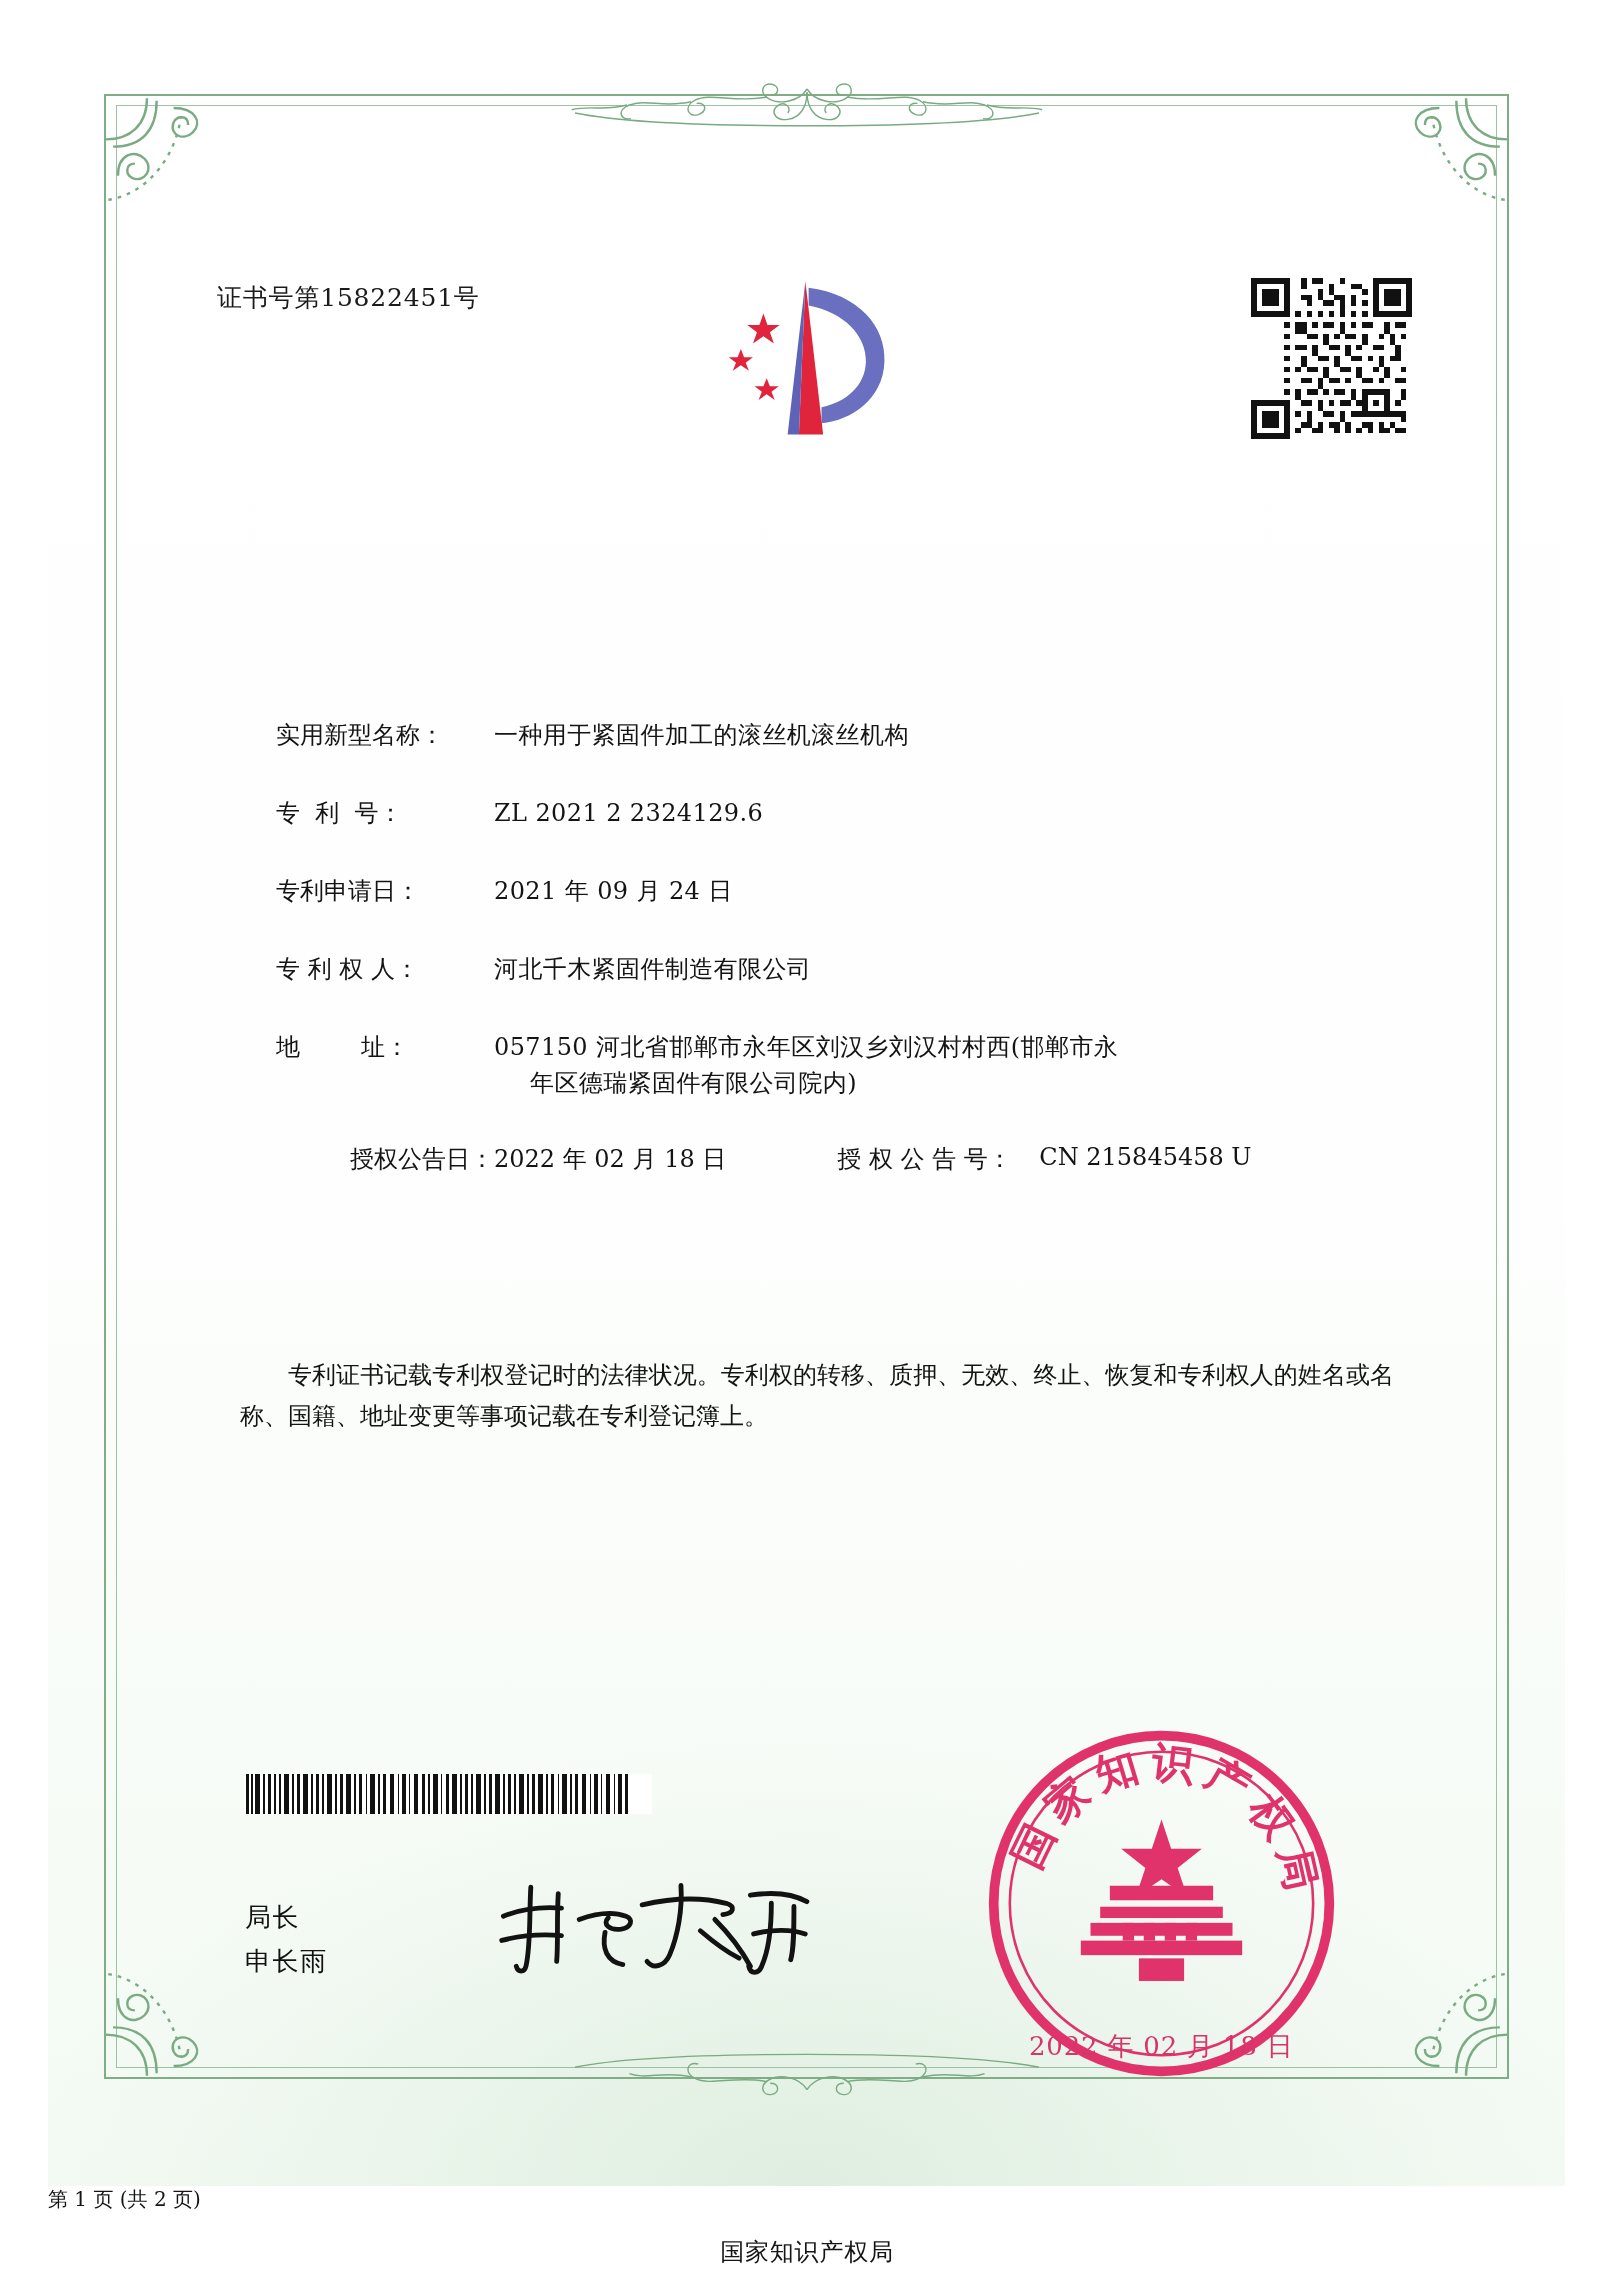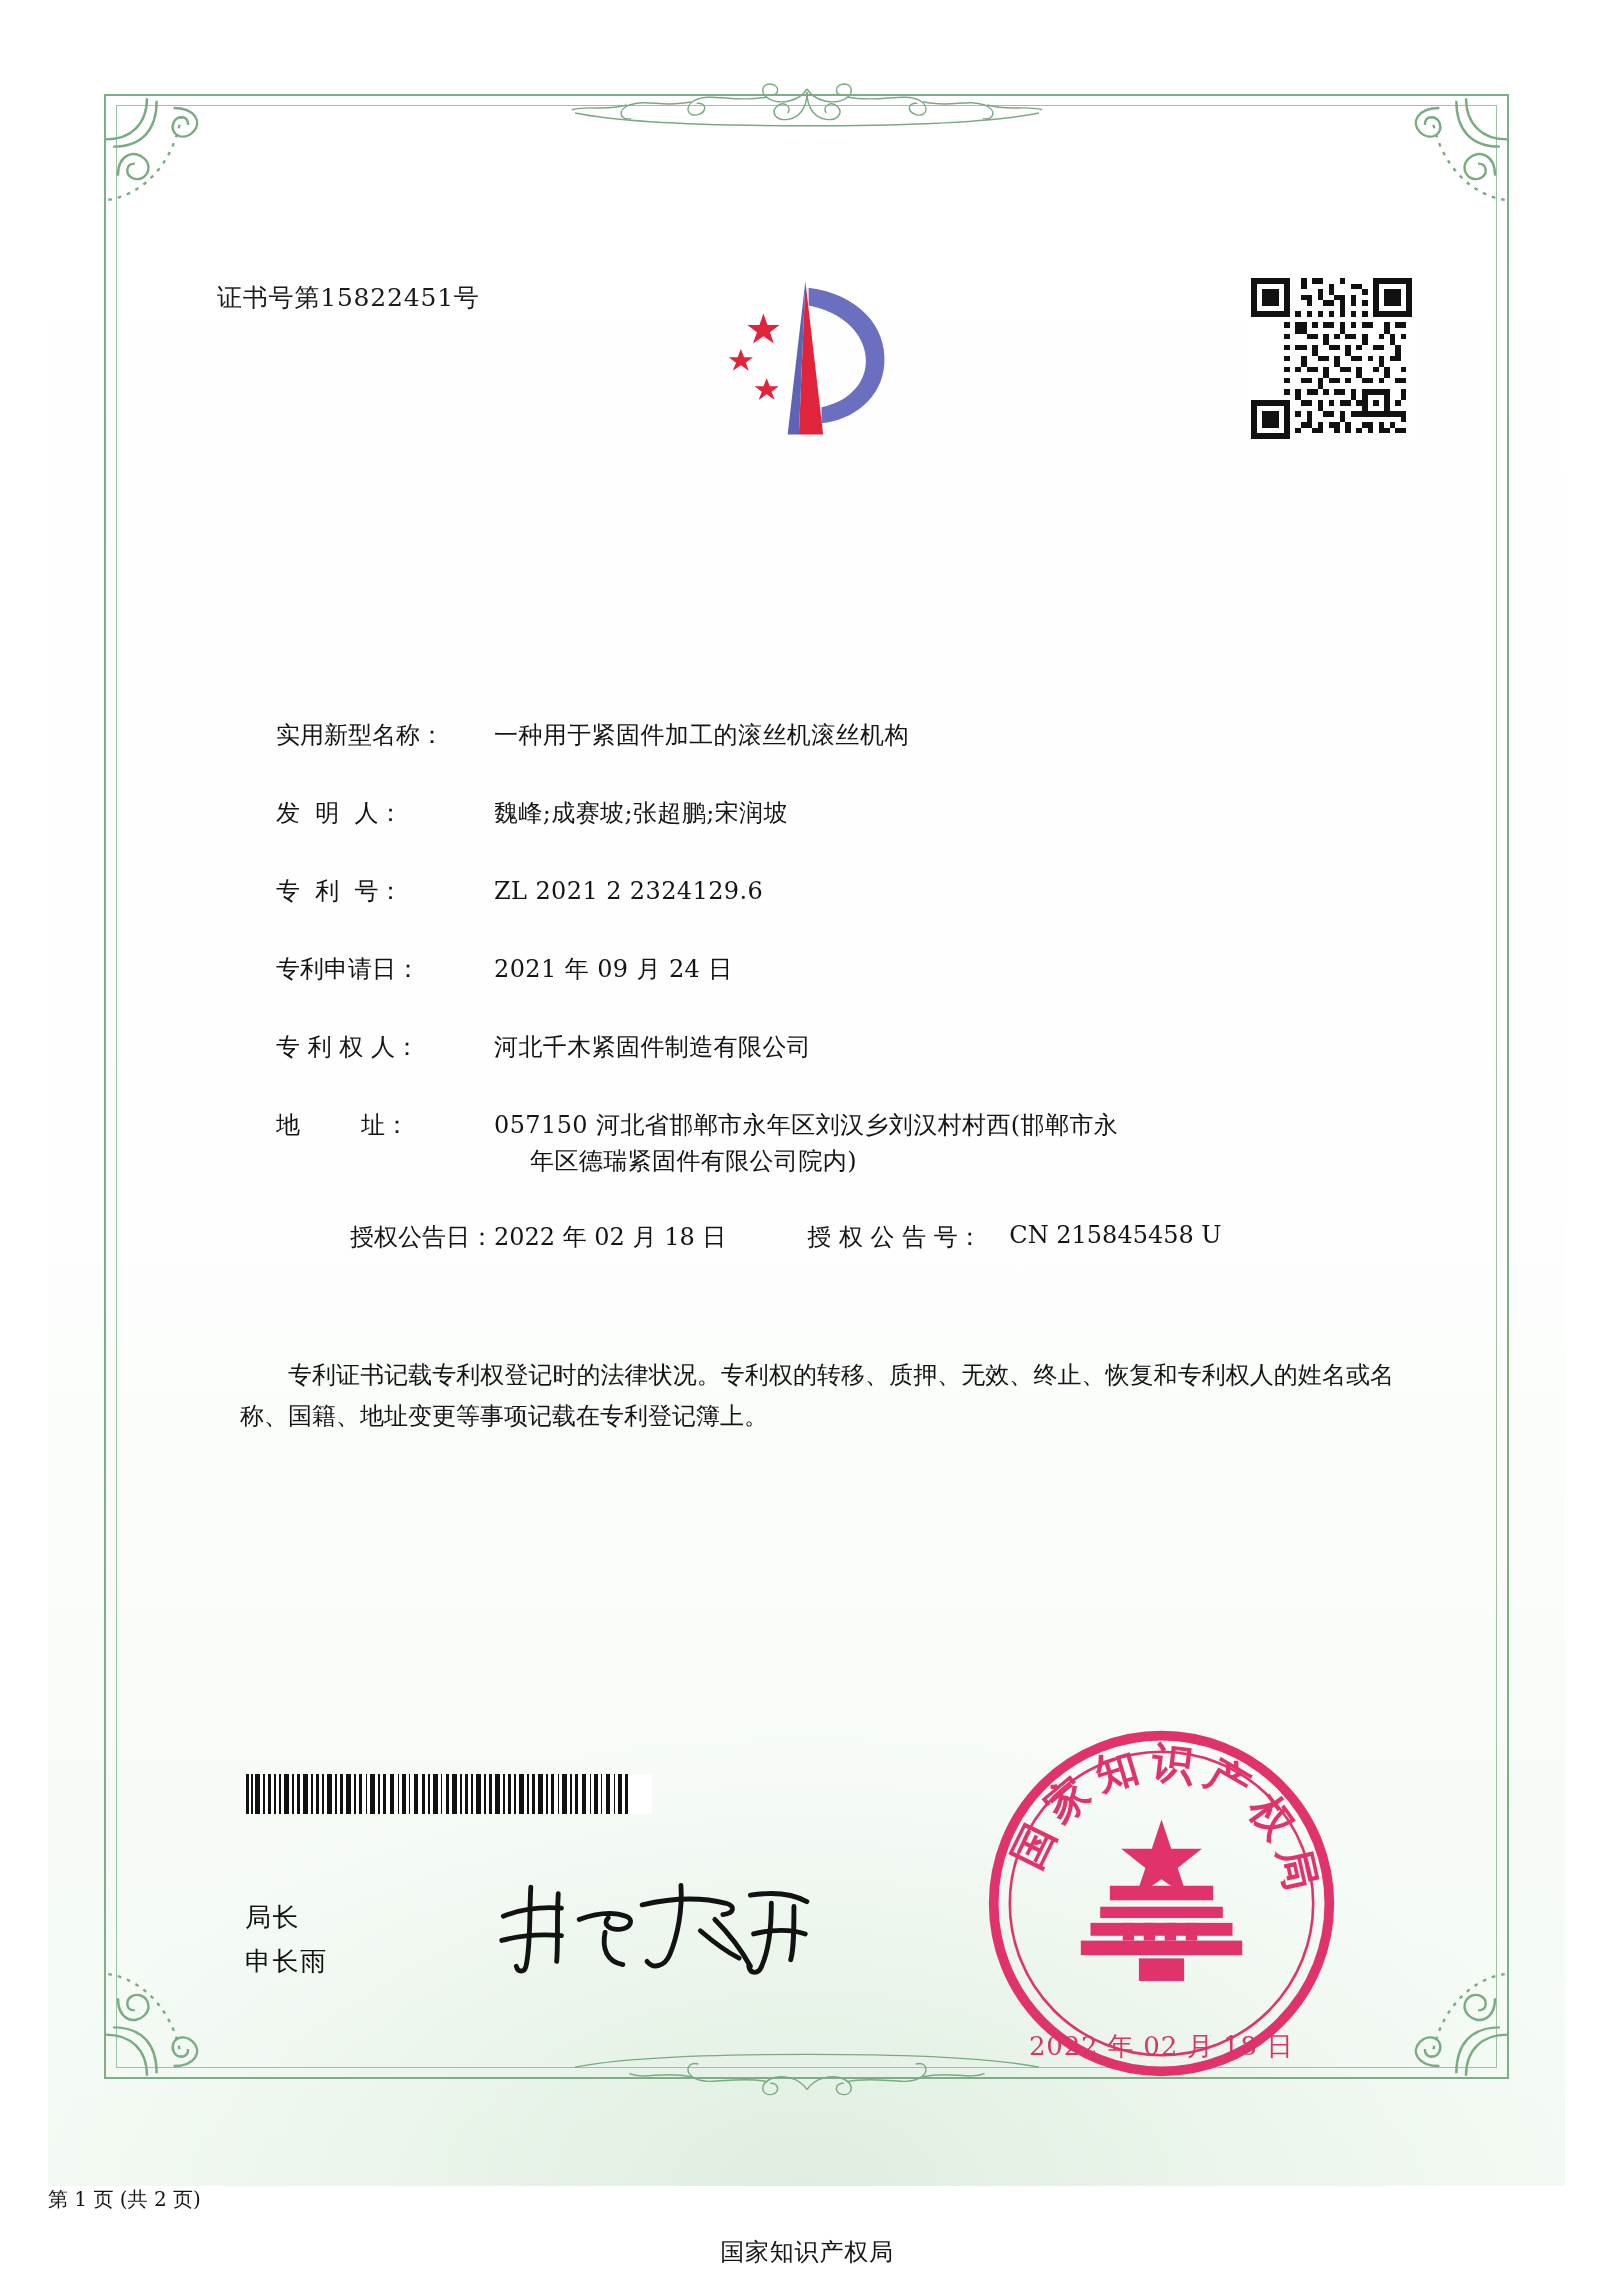--- a/index.html
+++ b/index.html
@@ -130,21 +130,21 @@
   }
   .field-value {
     flex: 1 1 auto;
     letter-spacing: 0.4px;
   }
   .field-value .wrap2 { display:block; padding-left: 36px; }
   .row-inline { display:flex; align-items:flex-start; margin-bottom: 37px; font-size: 24px; }
   .inline-seg { display:flex;text-align:right; }
   .inline-seg .field-label { flex: 0 0 218px; }
   .inline-seg2 { margin-left: 81px; display:flex; }
-  .inline-seg2 .lbl2 { flex: 0 0 202px; white-space: pre; }
+  .inline-seg2 .lbl2 { flex: 0 0 202px; white-space: pre; margin-left: 30px; }
 
   
   #paragraphs {
     position: absolute;
     left: 192px; top: 1316px;
     width: 1154px;
     font-family: "DejaVu Serif", "Liberation Serif", serif;
     font-size: 24px;
     line-height: 1.72;
     color: #141414;
@@ -345,24 +345,20 @@
     </div>
 
 
     <div id="fields">
 
       <div class="field-row">
         <span class="field-label">实用新型名称：</span>
         <span class="field-value">一种用于紧固件加工的滚丝机滚丝机构</span>
       </div>
 
-      <div class="field-row">
-        <span class="field-label">发  明  人：</span>
-        <span class="field-value">魏峰;成赛坡;张超鹏;宋润坡</span>
-      </div>
 
       <div class="field-row">
         <span class="field-label">专  利  号：</span>
         <span class="field-value">ZL 2021 2 2324129.6</span>
       </div>
 
       <div class="field-row">
         <span class="field-label">专利申请日：</span>
         <span class="field-value">2021 年 09 月 24 日</span>
       </div>

